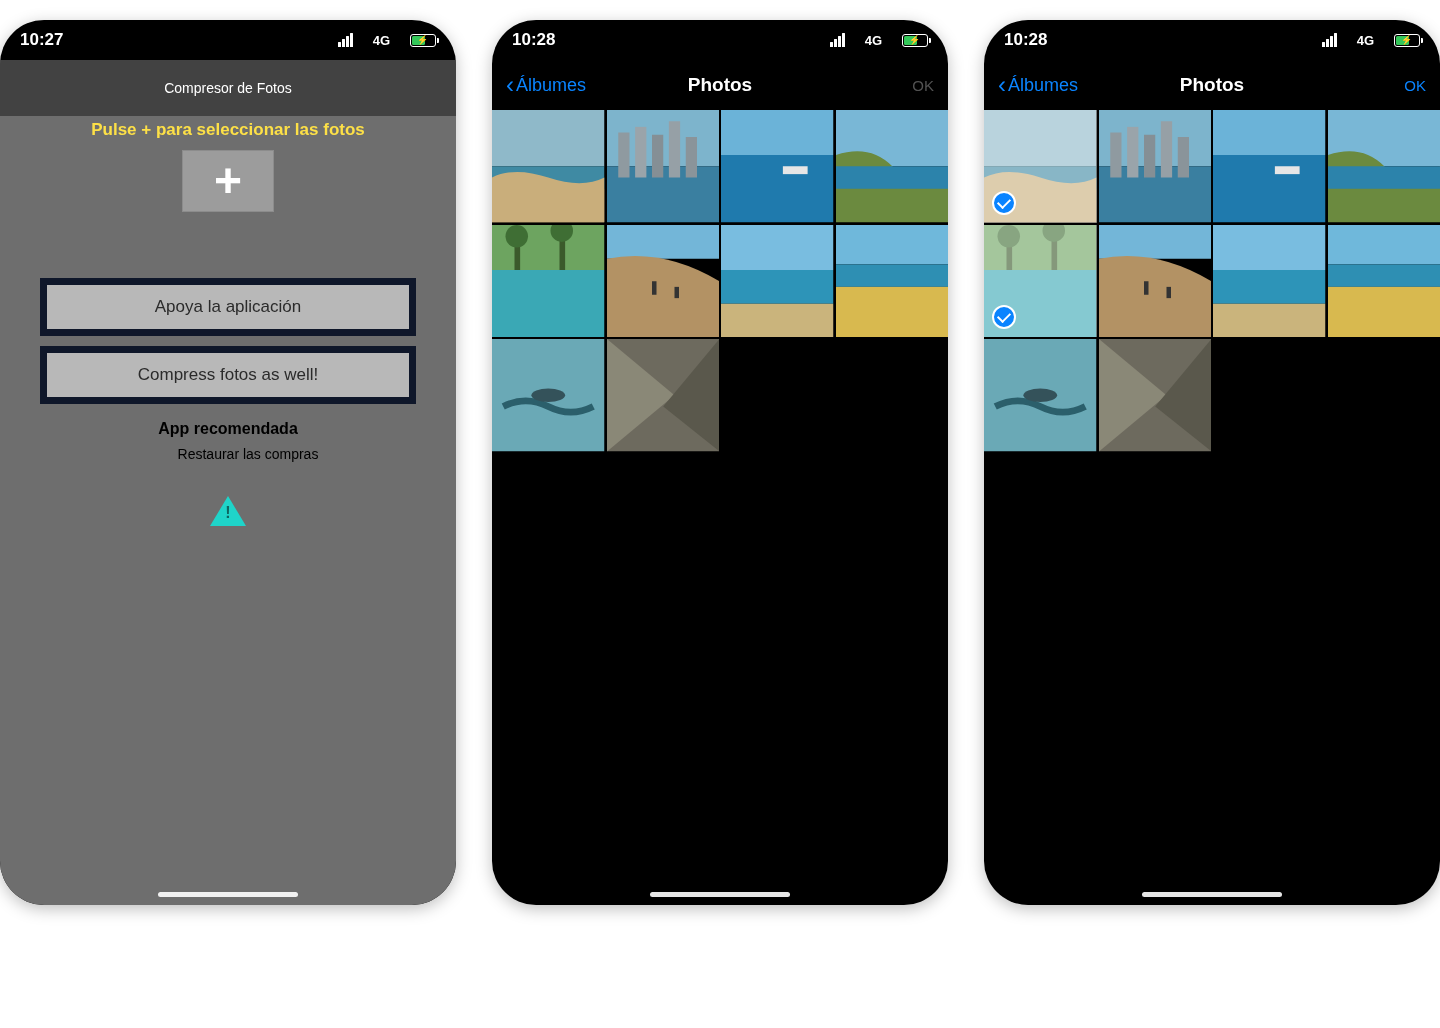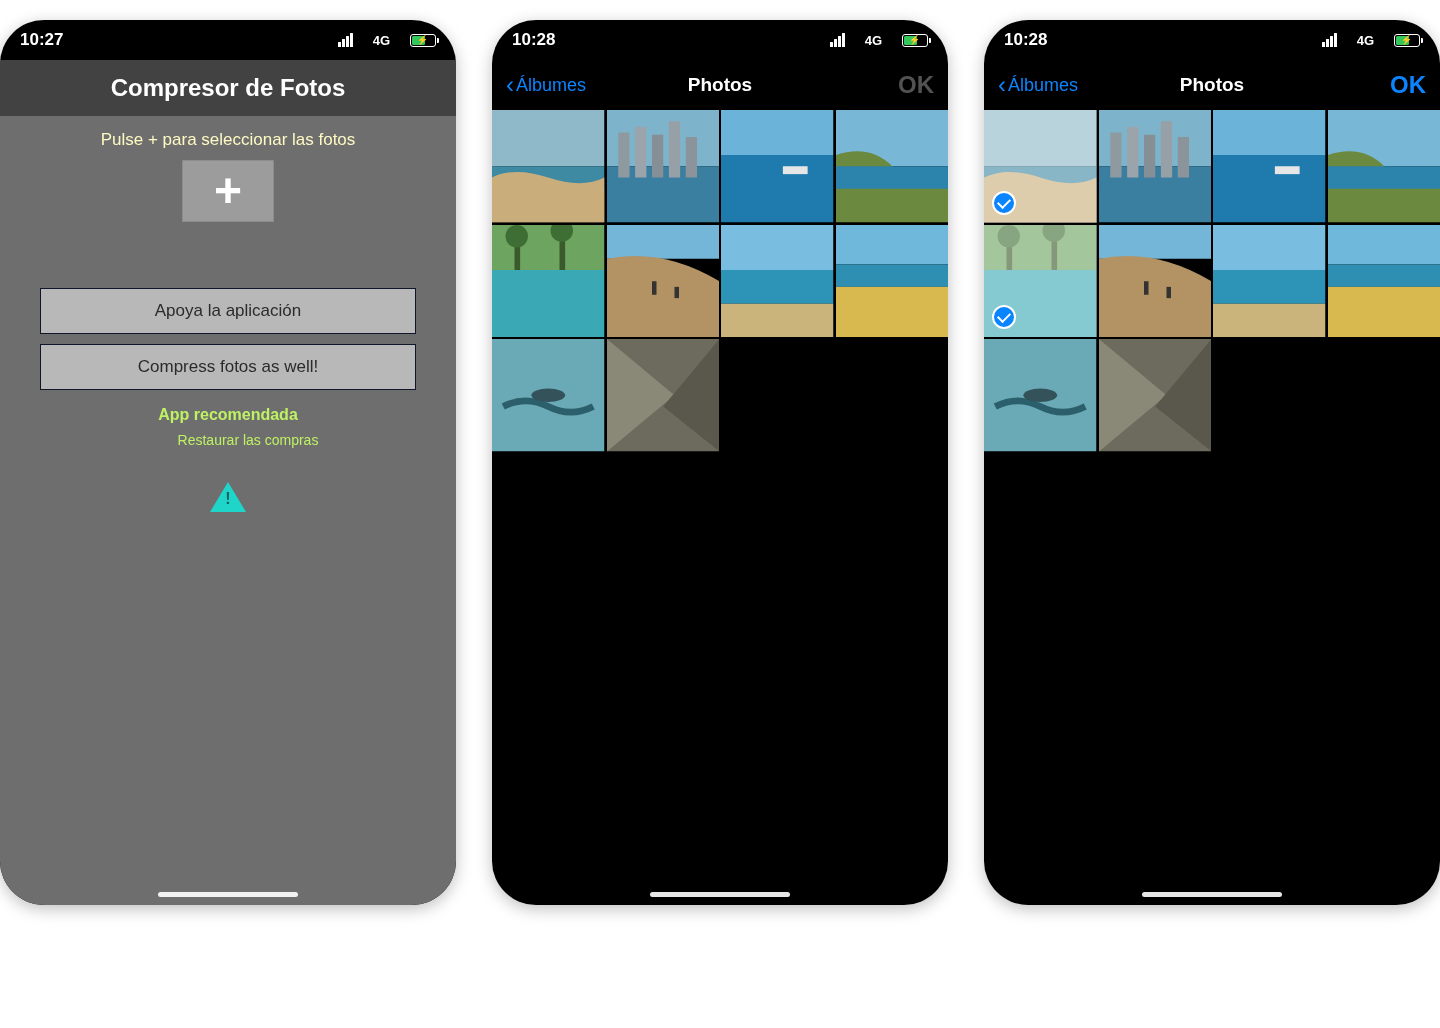--- a/index.html
+++ b/index.html
@@ -57,57 +57,57 @@
   }
   
   .screen1-body {
     position: absolute; top: 40px; left:0; right:0; bottom:0;
     background: #6e6e6e;
   }
   .s1-title-bar {
     background: #424242;
     color: #fff;
     text-align: center;
-    font-weight: 700;
-    font-size: 24px;
-    padding: 14px 0;
-  }
-  .s1-subtitle { color:#fef9c3; text-align:center; font-size:17px; margin-top:14px; }
+    font-weight: 400;
+    font-size: 14px;
+    padding: 20px 0;
+  }
+  .s1-subtitle { color:#fde047; text-align:center; font-size:17px; margin-top:4px;font-weight:bold; }
   .add-btn {
     margin: 10px auto 0; width:92px; height:62px; background:#9c9c9c;
     display:flex; align-items:center; justify-content:center;
     border:1px solid rgba(0,0,0,0.1);
   }
   .add-btn .plus { color:#fff; font-size:48px; line-height:1; font-weight:700; }
   .wide-btn {
-    margin: 10px 40px 0; background:#b8b8b8; border:1px solid #0f172a;
+    margin: 10px 40px 0; background:#b8b8b8; border:7px solid #0f172a;
     color:#2b2b2b; text-align:center; font-size:17px; padding:12px 0;
   }
   .wide-btn.first { margin-top: 66px; }
-  .link-text { text-align:center; font-size:16px; font-weight:600; color:#bef264; margin-top:16px; }
+  .link-text { text-align:center; font-size:16px; font-weight:600; color:#000000; margin-top:16px; }
   .link-text.small { font-size:14px; font-weight:500; margin-top:8px;padding-left:40px; }
   .warn-icon {
     width:0; height:0; margin:34px auto 0;
     border-left:18px solid transparent; border-right:18px solid transparent;
     border-bottom:30px solid #1fd4c9; position:relative;
   }
   .warn-icon::after {
     content:"!"; position:absolute; top:8px; left:-4px; width:8px; text-align:center;
     color:#0d6560; font-weight:800; font-size:16px;
   }
   
   .nav-bar {
     height:50px; display:flex; align-items:center; justify-content:space-between;
     padding:0 14px; color:#fff;
   }
   .nav-back { color:#0a84ff; font-size:18px; display:flex; align-items:center; gap:2px; }
   .chev { font-size:24px; line-height:1; }
   .nav-title { color:#fff; font-size:19px; font-weight:700; position:absolute; left:0; right:0; text-align:center; pointer-events:none;}
   .nav-bar-wrap { position:relative; }
-  .nav-ok { font-size:24px; font-weight:700; }
+  .nav-ok { font-size:15px; font-weight:400; }
   .nav-ok.disabled { color:#525252; }
   .nav-ok.enabled { color:#0a84ff; }
   
   .photo-grid {
     display:grid; grid-template-columns: repeat(4, 1fr); gap:2px;
   }
   .thumb { aspect-ratio:1/1; position:relative; overflow:hidden; }
   .thumb svg { width:100%; height:100%; display:block; }
   .sel-overlay { position:absolute; inset:0; background:rgba(255,255,255,0.38); }
   .sel-check {

